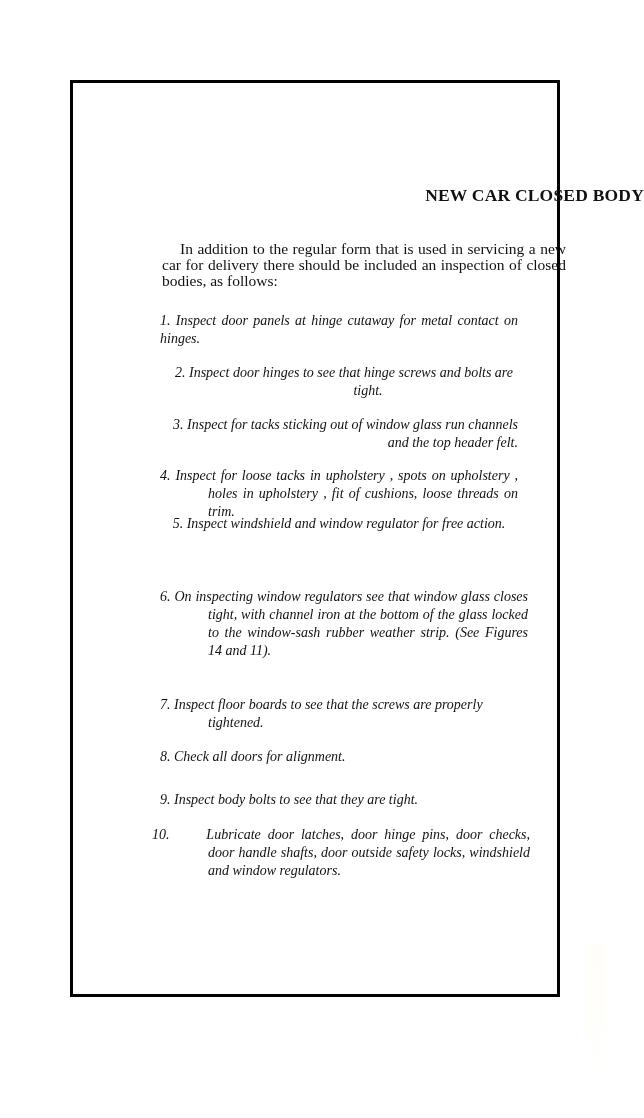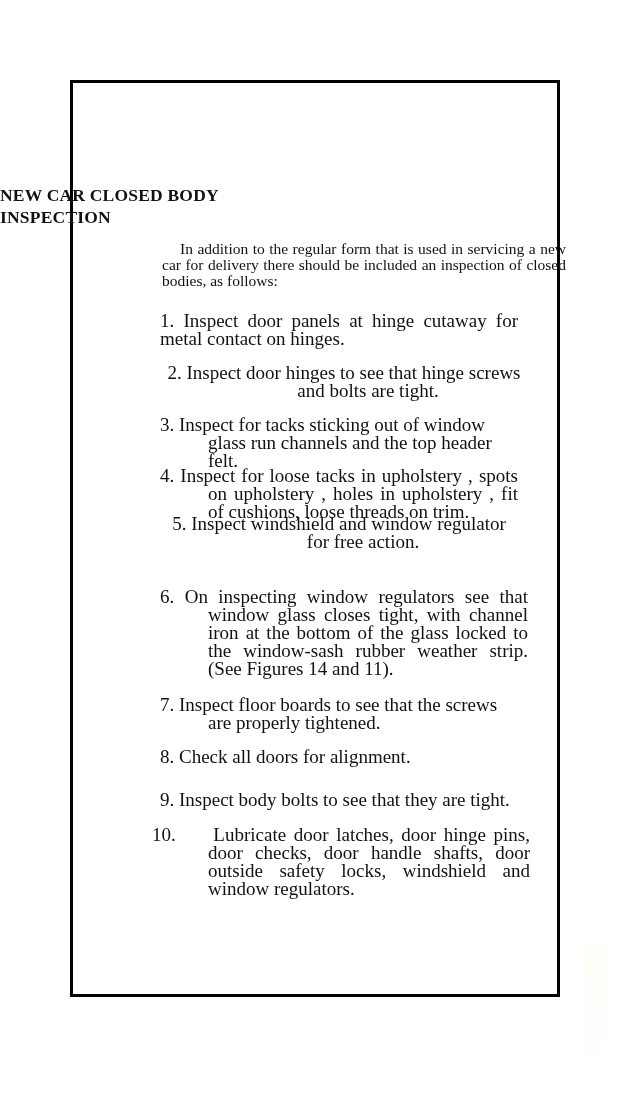--- a/index.html
+++ b/index.html
@@ -22,43 +22,44 @@
       width: 484px;
       height: 911px;
       border: 3px solid #000000;
       background: #ffffff;
     }
     .title {
       position: absolute;
       left: 0;
       right: 0;
       top: 104px;
-      text-align: left;
+      text-align: right;
       font-weight: bold;
       font-size: 17.5px;
       line-height: 22px;
       letter-spacing: 0.2px;
     }
     .intro {
       position: absolute;
       left: 44px;
       width: 404px;
       top: 160px;
       font-size: 15.5px;
       line-height: 16px;
       text-align: justify;
       text-indent: 18px;
     }
     .item {
       position: absolute;
       left: 88px;
       width: 360px;
-      font-size: 19px;
+      font-size: 14px;
       line-height: 18px;
       text-align: justify;
+      font-style: italic;
     }
     .item .num {
       display: inline;
     }
     .item.hang {
       padding-left: 30px;
       text-indent: -30px;
       width: 330px;
     }
     .item.first-flat {
@@ -75,36 +76,35 @@
       background: linear-gradient(#f5e27a, #ffffff);
     }
   </style>
 </head>
 <body>
 
 <div class="frame"></div>
 
 <div class="title" style="top:184px;">
   <div>NEW CAR CLOSED BODY</div>
-  <div>INSPECTION</div>
 </div>
 
 <div class="intro" style="left:114px; width:404px; top:241px;margin-left:48px;">In addition to the regular form that is used in servicing a new car for delivery there should be included an inspection of closed bodies, as follows:</div>
 
 <div class="item first-flat" style="left:160px; width:358px; top:312px;">
   <span class="num">1.</span>
   <span>Inspect door panels at hinge cutaway for metal contact on hinges.</span>
 </div>
 
 <div class="item hang" style="left:160px; width:320px; padding-left:48px; text-indent:-48px; top:364px; text-align:center;">
   <span class="num">2.</span>
   <span>Inspect door hinges to see that hinge screws and bolts are tight.</span>
 </div>
 
-<div class="item hang" style="left:160px; width:310px; padding-left:48px; text-indent:-48px; top:416px; text-align:left;">
+<div class="item hang" style="left:160px; width:310px; padding-left:48px; text-indent:-48px; top:416px; text-align:right;">
   <span class="num">3.</span>
   <span>Inspect for tacks sticking out of window glass run channels and the top header felt.</span>
 </div>
 
 <div class="item hang" style="left:160px; width:310px; padding-left:48px; text-indent:-48px; top:467px;">
   <span class="num">4.</span>
   <span>Inspect for loose tacks in upholstery , spots on upholstery , holes in upholstery , fit of cushions, loose threads on trim.</span>
 </div>
 
 <div class="item hang" style="left:160px; width:310px; padding-left:48px; text-indent:-48px; top:515px; text-align:center;">

